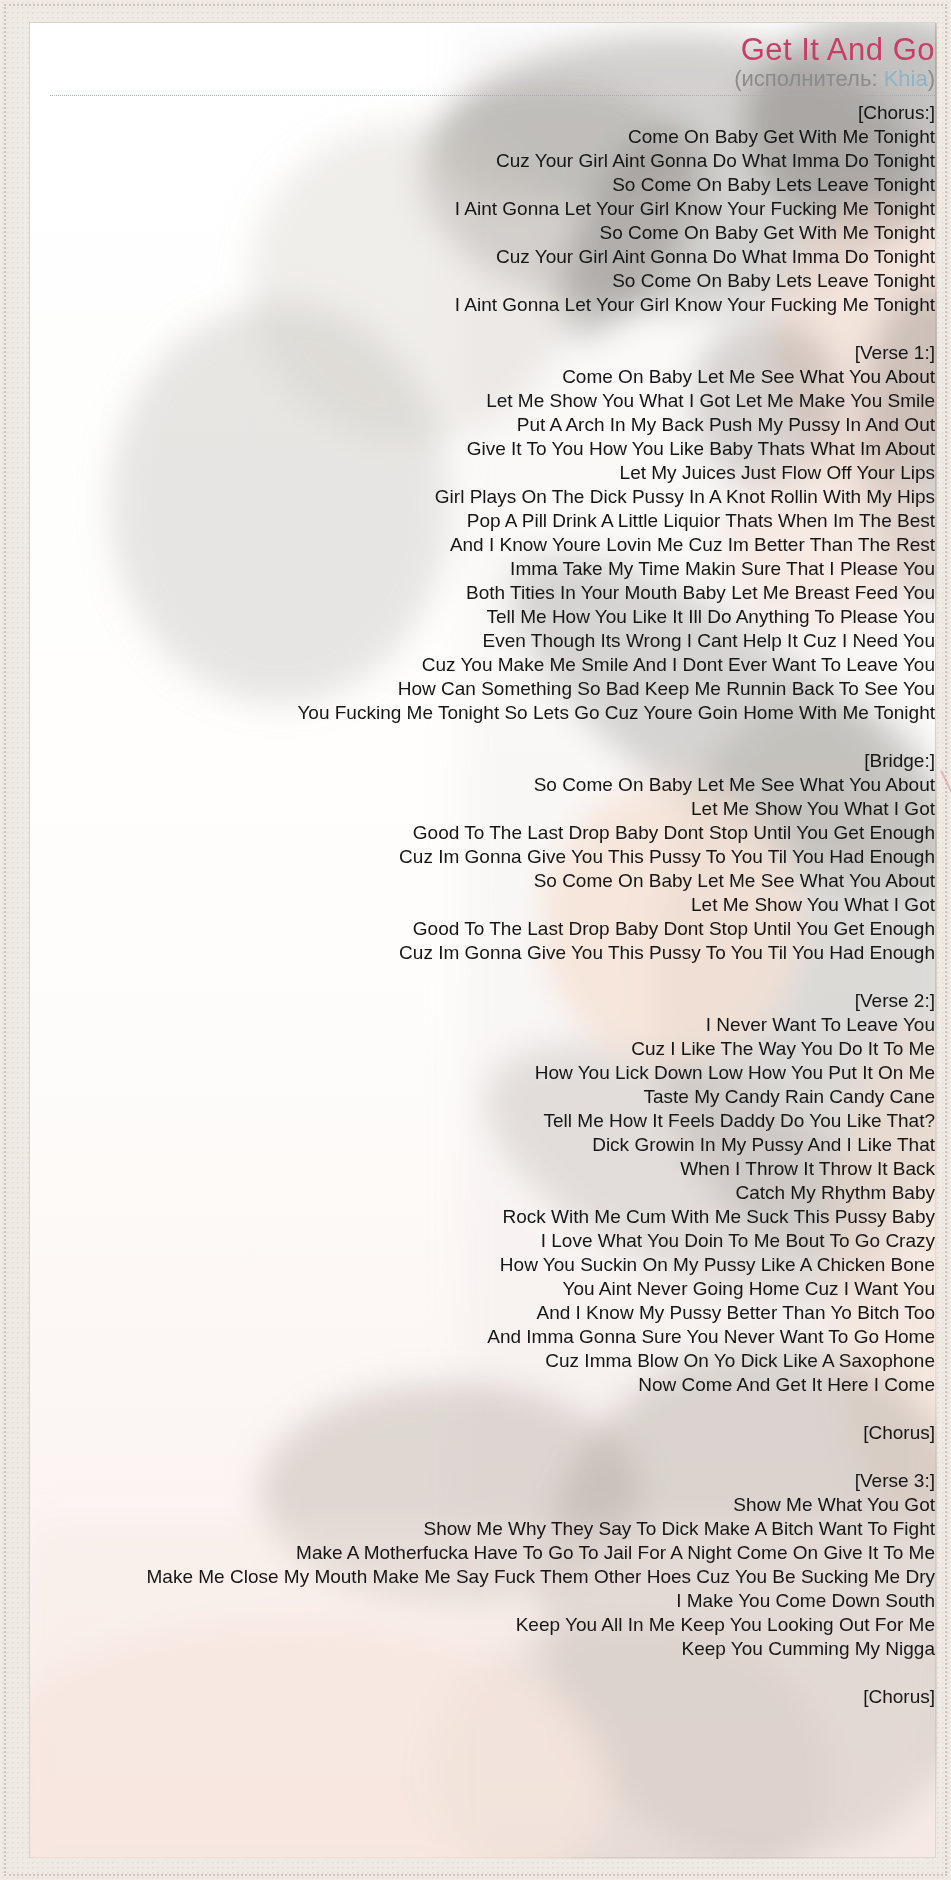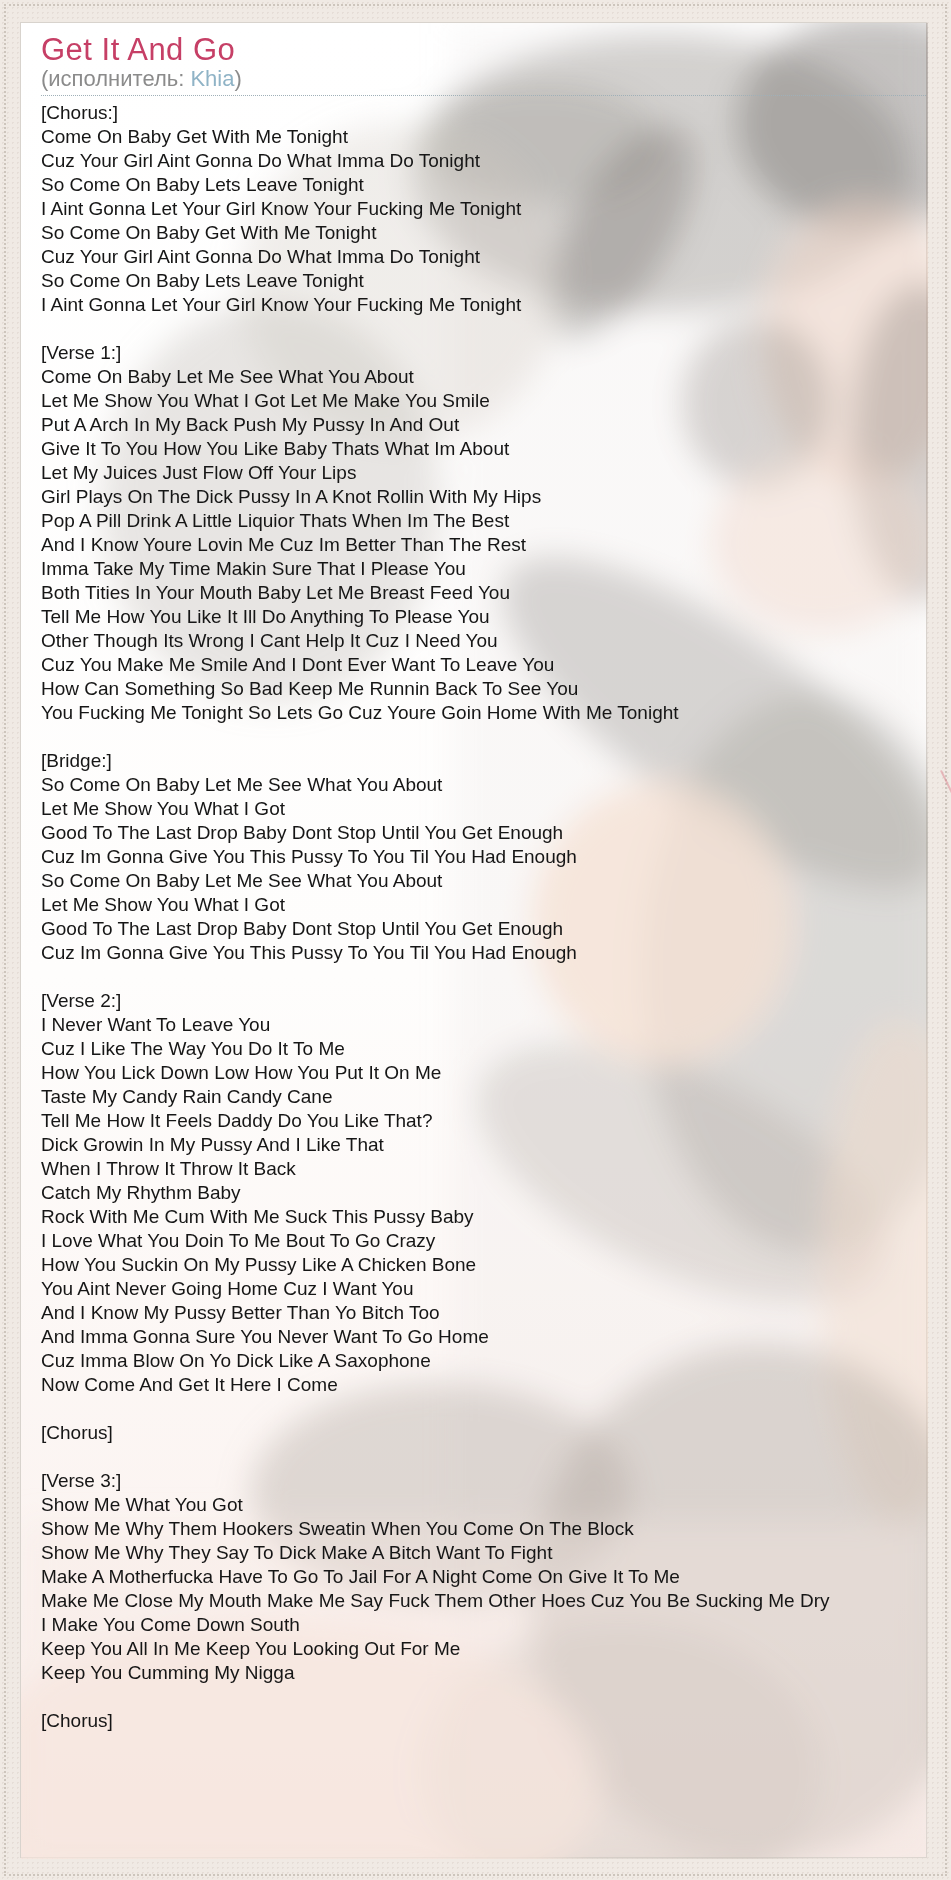--- a/index.html
+++ b/index.html
@@ -12,23 +12,24 @@
   }
   .stitch {
     position: absolute; inset: 4px;
     border: 2px dotted #cdc5bc;
     pointer-events: none;
   }
   .mark { position: absolute; background: rgba(219,125,138,.45); border-radius: 2px; }
   .mark1 { width: 34px; height: 2px; left: 878px; top: 36px; transform: rotate(32deg); }
   .mark2 { width: 46px; height: 2px; left: 928px; top: 790px; transform: rotate(64deg); }
   .card {
-    position: absolute; left: 20px; top: 22px; width: 905px; height: 1834px;
+    position: absolute; left: 29px; top: 22px; width: 905px; height: 1834px;
     background: linear-gradient(180deg, #ffffff 0%, #fefdfc 52%, #fbf3f0 86%, #f8ece8 100%);
     border: 1px solid var(--content-border, #d8d3cd);
+    text-align: right;
   }
   .photo { position: absolute; left: 0; top: 0; width: 907px; height: 1836px; pointer-events: none; }
   .inner { position: relative; z-index: 1; padding: 10px 0 0 20px; }
   .header {
     padding-bottom: 4px;
     border-bottom: 1px dotted var(--separator, #9fb0b8);
   }
   .title {
     margin: 0; font-weight: normal; letter-spacing: .5px;
     font-size: 31px; line-height: 34px;
@@ -107,21 +108,21 @@
           <div class="line">Let Me Show You What I Got Let Me Make You Smile</div>
           <div class="line">Put A Arch In My Back Push My Pussy In And Out</div>
           <div class="line">Give It To You How You Like Baby Thats What Im About</div>
           <div class="line">Let My Juices Just Flow Off Your Lips</div>
           <div class="line">Girl Plays On The Dick Pussy In A Knot Rollin With My Hips</div>
           <div class="line">Pop A Pill Drink A Little Liquior Thats When Im The Best</div>
           <div class="line">And I Know Youre Lovin Me Cuz Im Better Than The Rest</div>
           <div class="line">Imma Take My Time Makin Sure That I Please You</div>
           <div class="line">Both Tities In Your Mouth Baby Let Me Breast Feed You</div>
           <div class="line">Tell Me How You Like It Ill Do Anything To Please You</div>
-          <div class="line">Other Though Its Wrong I Cant Help It Cuz I Need You</div>
+          <div class="line">Even Though Its Wrong I Cant Help It Cuz I Need You</div>
           <div class="line">Cuz You Make Me Smile And I Dont Ever Want To Leave You</div>
           <div class="line">How Can Something So Bad Keep Me Runnin Back To See You</div>
           <div class="line">You Fucking Me Tonight So Lets Go Cuz Youre Goin Home With Me Tonight</div>
         </div>
         <div class="section">
           <div class="line">[Bridge:]</div>
           <div class="line">So Come On Baby Let Me See What You About</div>
           <div class="line">Let Me Show You What I Got</div>
           <div class="line">Good To The Last Drop Baby Dont Stop Until You Get Enough</div>
           <div class="line">Cuz Im Gonna Give You This Pussy To You Til You Had Enough</div>
@@ -148,21 +149,20 @@
           <div class="line">And Imma Gonna Sure You Never Want To Go Home</div>
           <div class="line">Cuz Imma Blow On Yo Dick Like A Saxophone</div>
           <div class="line">Now Come And Get It Here I Come</div>
         </div>
         <div class="section">
           <div class="line">[Chorus]</div>
         </div>
         <div class="section">
           <div class="line">[Verse 3:]</div>
           <div class="line">Show Me What You Got</div>
-          <div class="line">Show Me Why Them Hookers Sweatin When You Come On The Block</div>
           <div class="line">Show Me Why They Say To Dick Make A Bitch Want To Fight</div>
           <div class="line">Make A Motherfucka Have To Go To Jail For A Night Come On Give It To Me</div>
           <div class="line">Make Me Close My Mouth Make Me Say Fuck Them Other Hoes Cuz You Be Sucking Me Dry</div>
           <div class="line">I Make You Come Down South</div>
           <div class="line">Keep You All In Me Keep You Looking Out For Me</div>
           <div class="line">Keep You Cumming My Nigga</div>
         </div>
         <div class="section">
           <div class="line">[Chorus]</div>
         </div>

